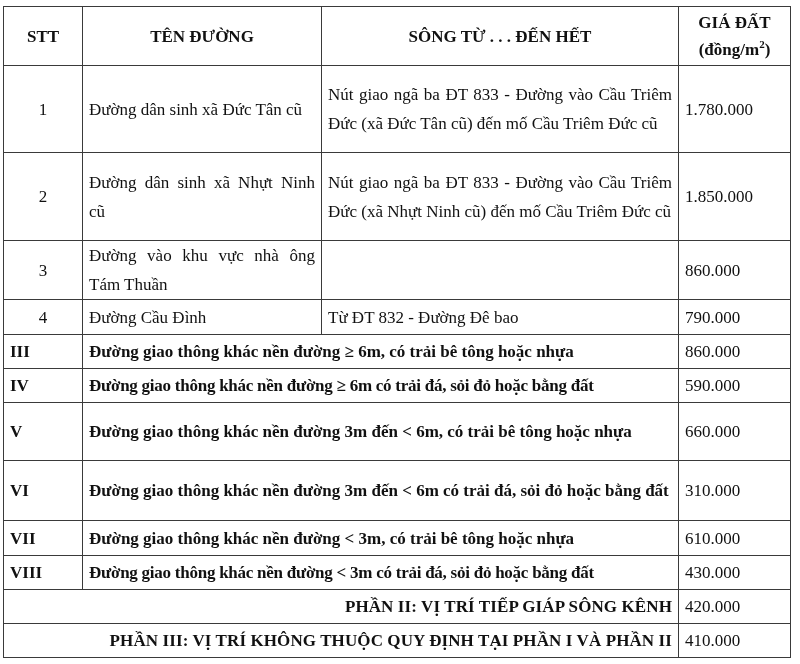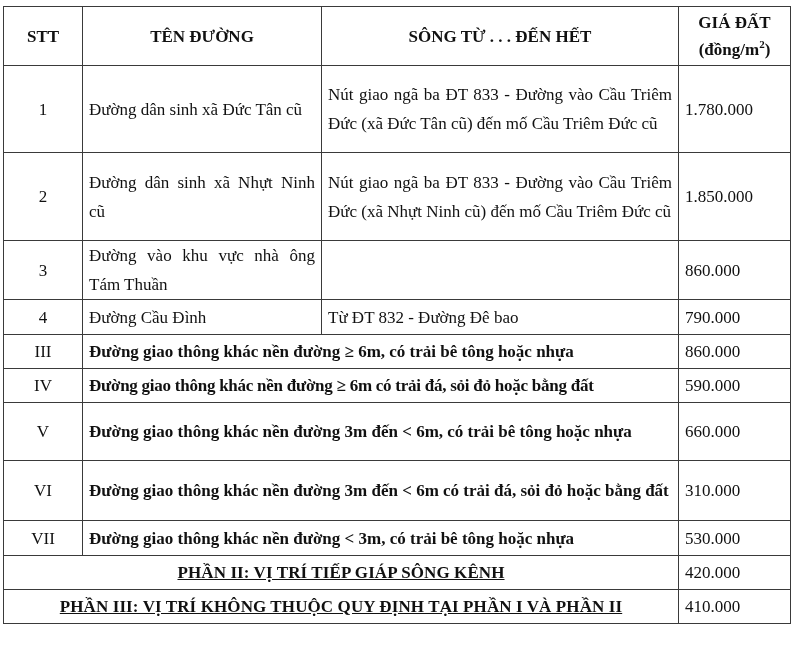--- a/index.html
+++ b/index.html
@@ -12,22 +12,22 @@
   }
   table.price-table td, table.price-table th {
     border: 1.3px solid #3a3a3a; padding: 0 6px; vertical-align: middle;
   }
   th { font-weight: bold; text-align: center; }
   .c-stt { text-align: center; }
   .c-name { text-align: justify; }
   .c-seg { text-align: justify; }
   .c-price { text-align: left; }
   .bold { font-weight: bold; margin-top: 12px; }
-  .roman { text-align: center; font-weight: normal; }
-  .part { font-weight: bold; text-align: center; letter-spacing: 0.1px; text-decoration: underline; }
+  .roman { font-weight: bold; }
+  .part { font-weight: bold; text-align: right; letter-spacing: 0.1px; }
   sup { font-size: 11px; line-height: 0; }
 </style>
 </head>
 <body>
 
 <table class="price-table">
   <colgroup>
     <col style="width:79px">
     <col style="width:239px">
     <col style="width:357px">
@@ -86,21 +86,26 @@
       <td class="c-price">660.000</td>
     </tr>
     <tr style="height:60px">
       <td class="roman">VI</td>
       <td class="c-name bold" colspan="2">Đường giao thông khác nền đường 3m đến &lt; 6m có trải đá, sỏi đỏ hoặc bằng đất</td>
       <td class="c-price">310.000</td>
     </tr>
     <tr style="height:35px">
       <td class="roman">VII</td>
       <td class="c-name bold" colspan="2">Đường giao thông khác nền đường &lt; 3m, có trải bê tông hoặc nhựa</td>
-      <td class="c-price">530.000</td>
+      <td class="c-price">610.000</td>
+    </tr>
+    <tr style="height:34px">
+      <td class="roman">VIII</td>
+      <td class="c-name bold" colspan="2" style="letter-spacing:-0.25px;">Đường giao thông khác nền đường &lt; 3m có trải đá, sỏi đỏ hoặc bằng đất</td>
+      <td class="c-price">430.000</td>
     </tr>
 
     <tr style="height:34px">
       <td class="part" colspan="3">PHẦN II: VỊ TRÍ TIẾP GIÁP SÔNG KÊNH</td>
       <td class="c-price">420.000</td>
     </tr>
     <tr style="height:34px">
       <td class="part" colspan="3">PHẦN III: VỊ TRÍ KHÔNG THUỘC QUY ĐỊNH TẠI PHẦN I VÀ PHẦN II</td>
       <td class="c-price">410.000</td>
     </tr>

